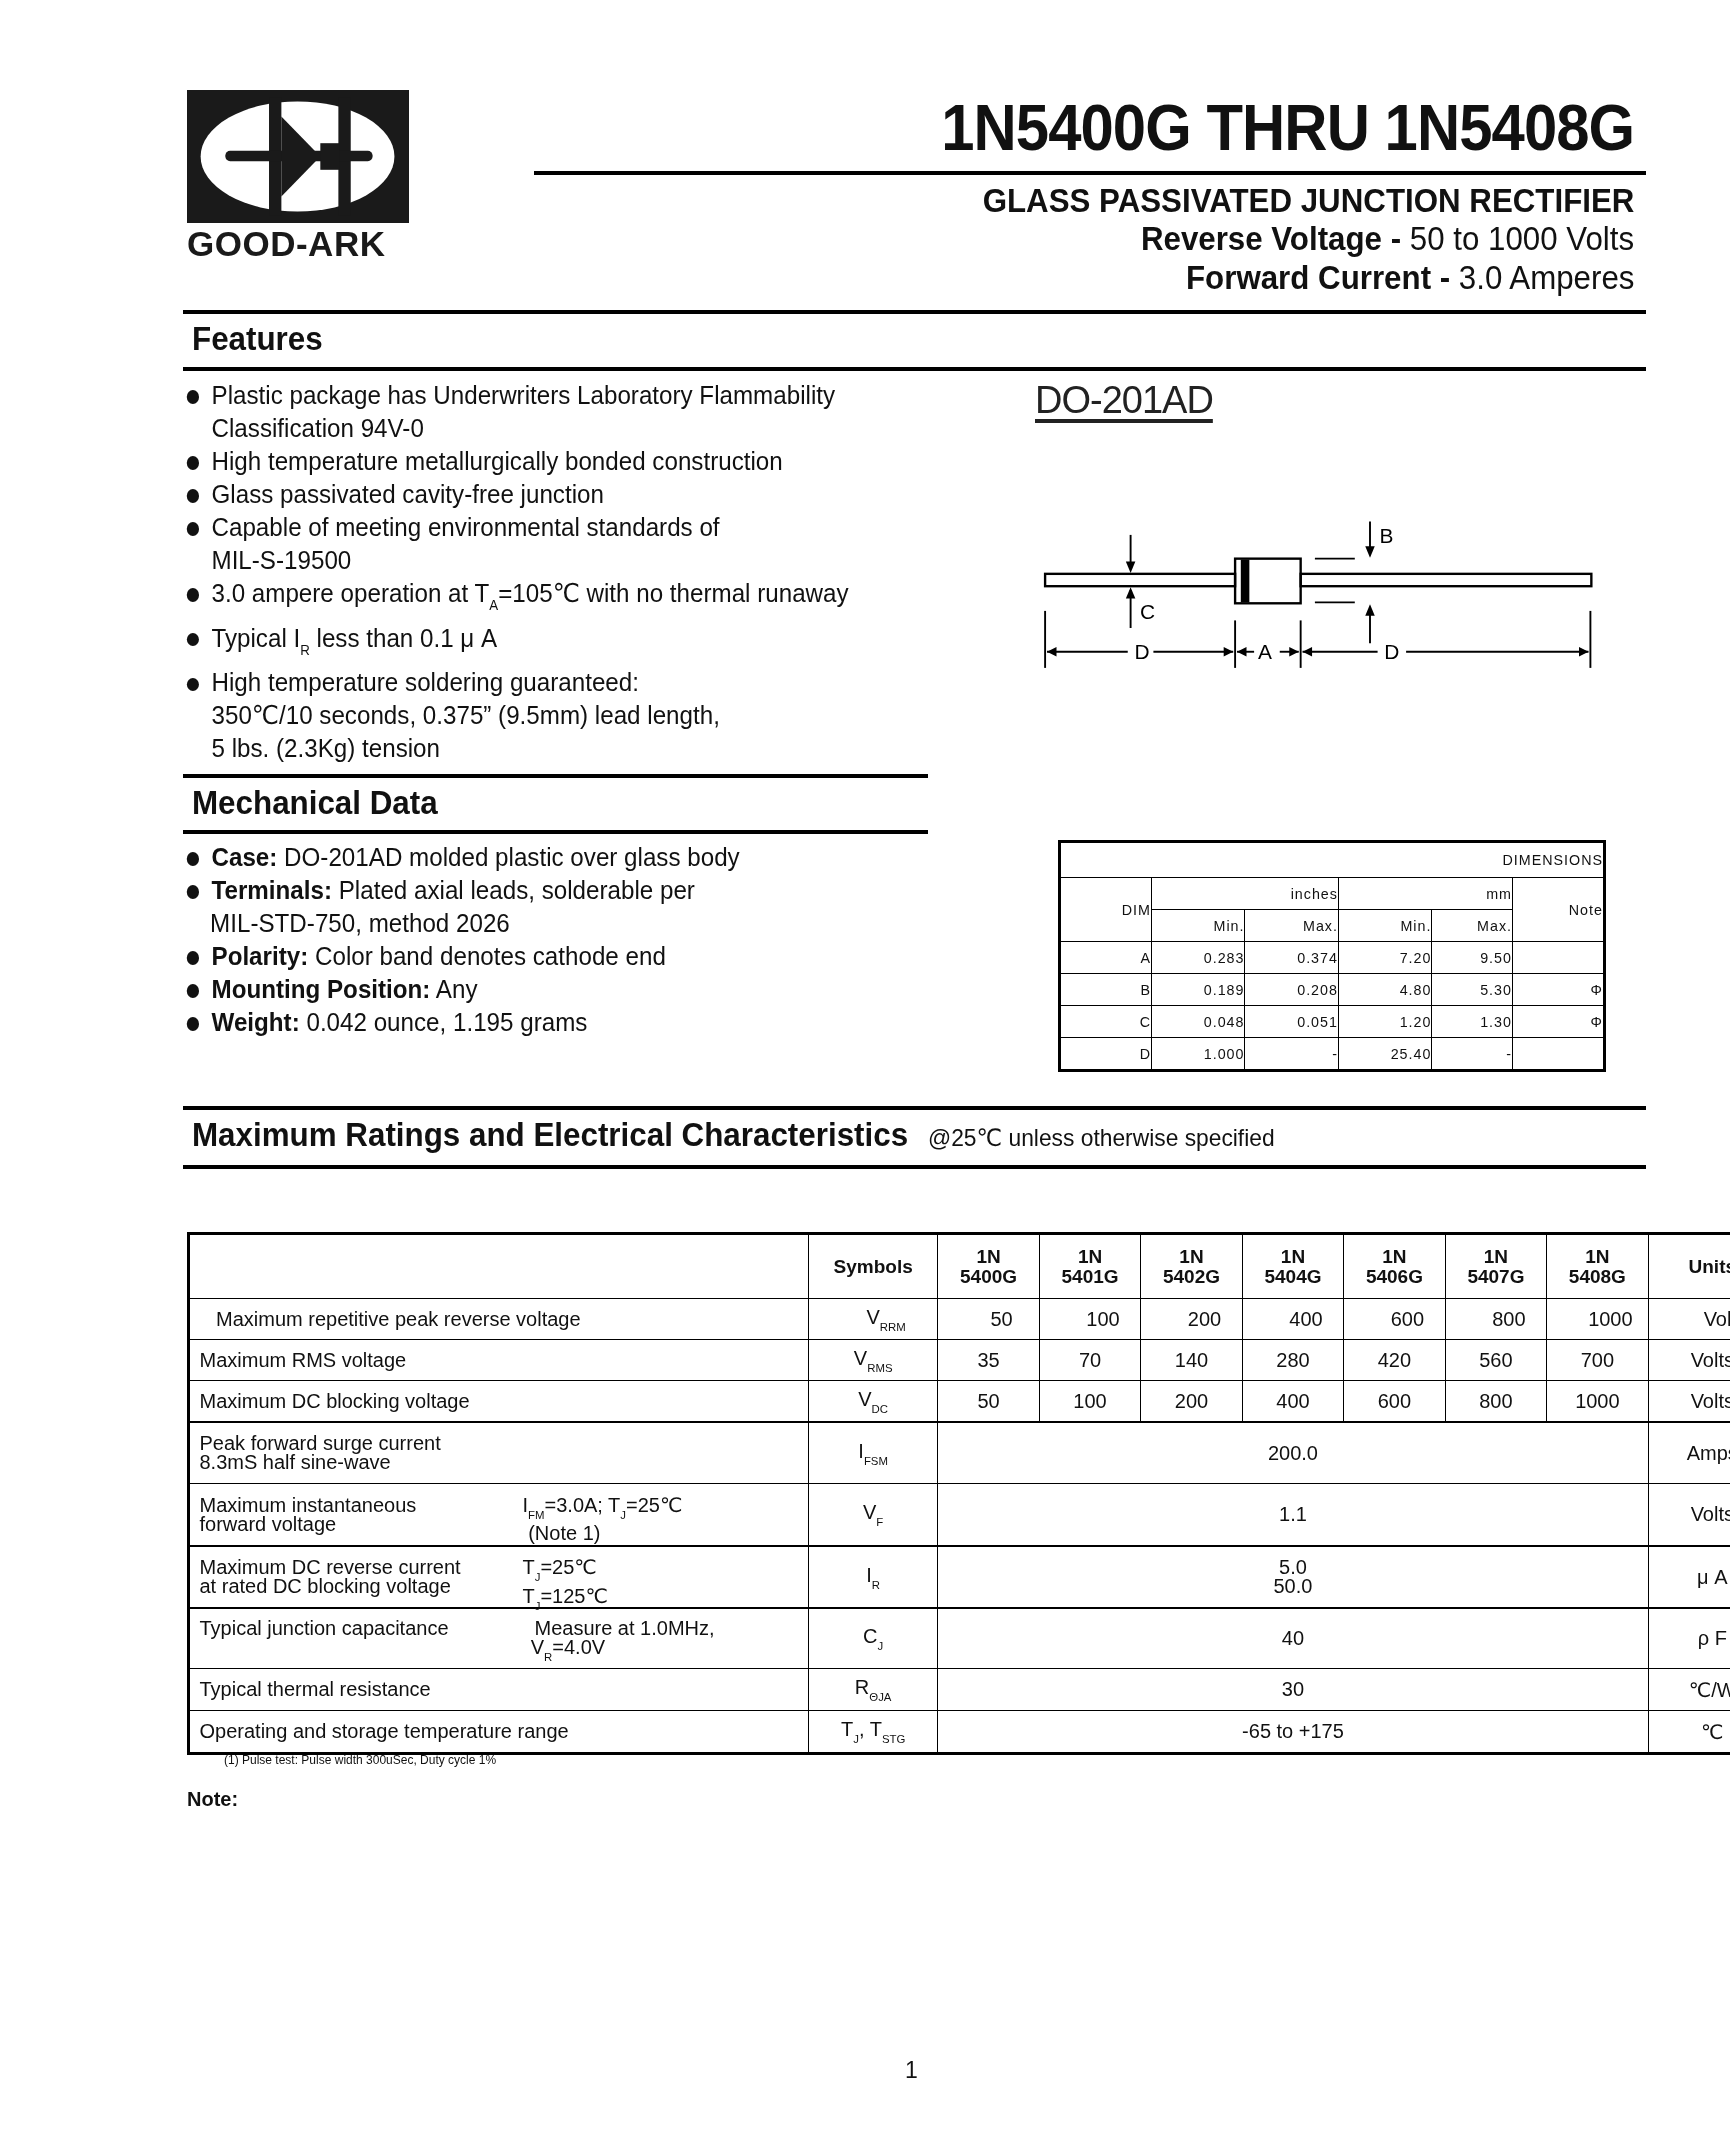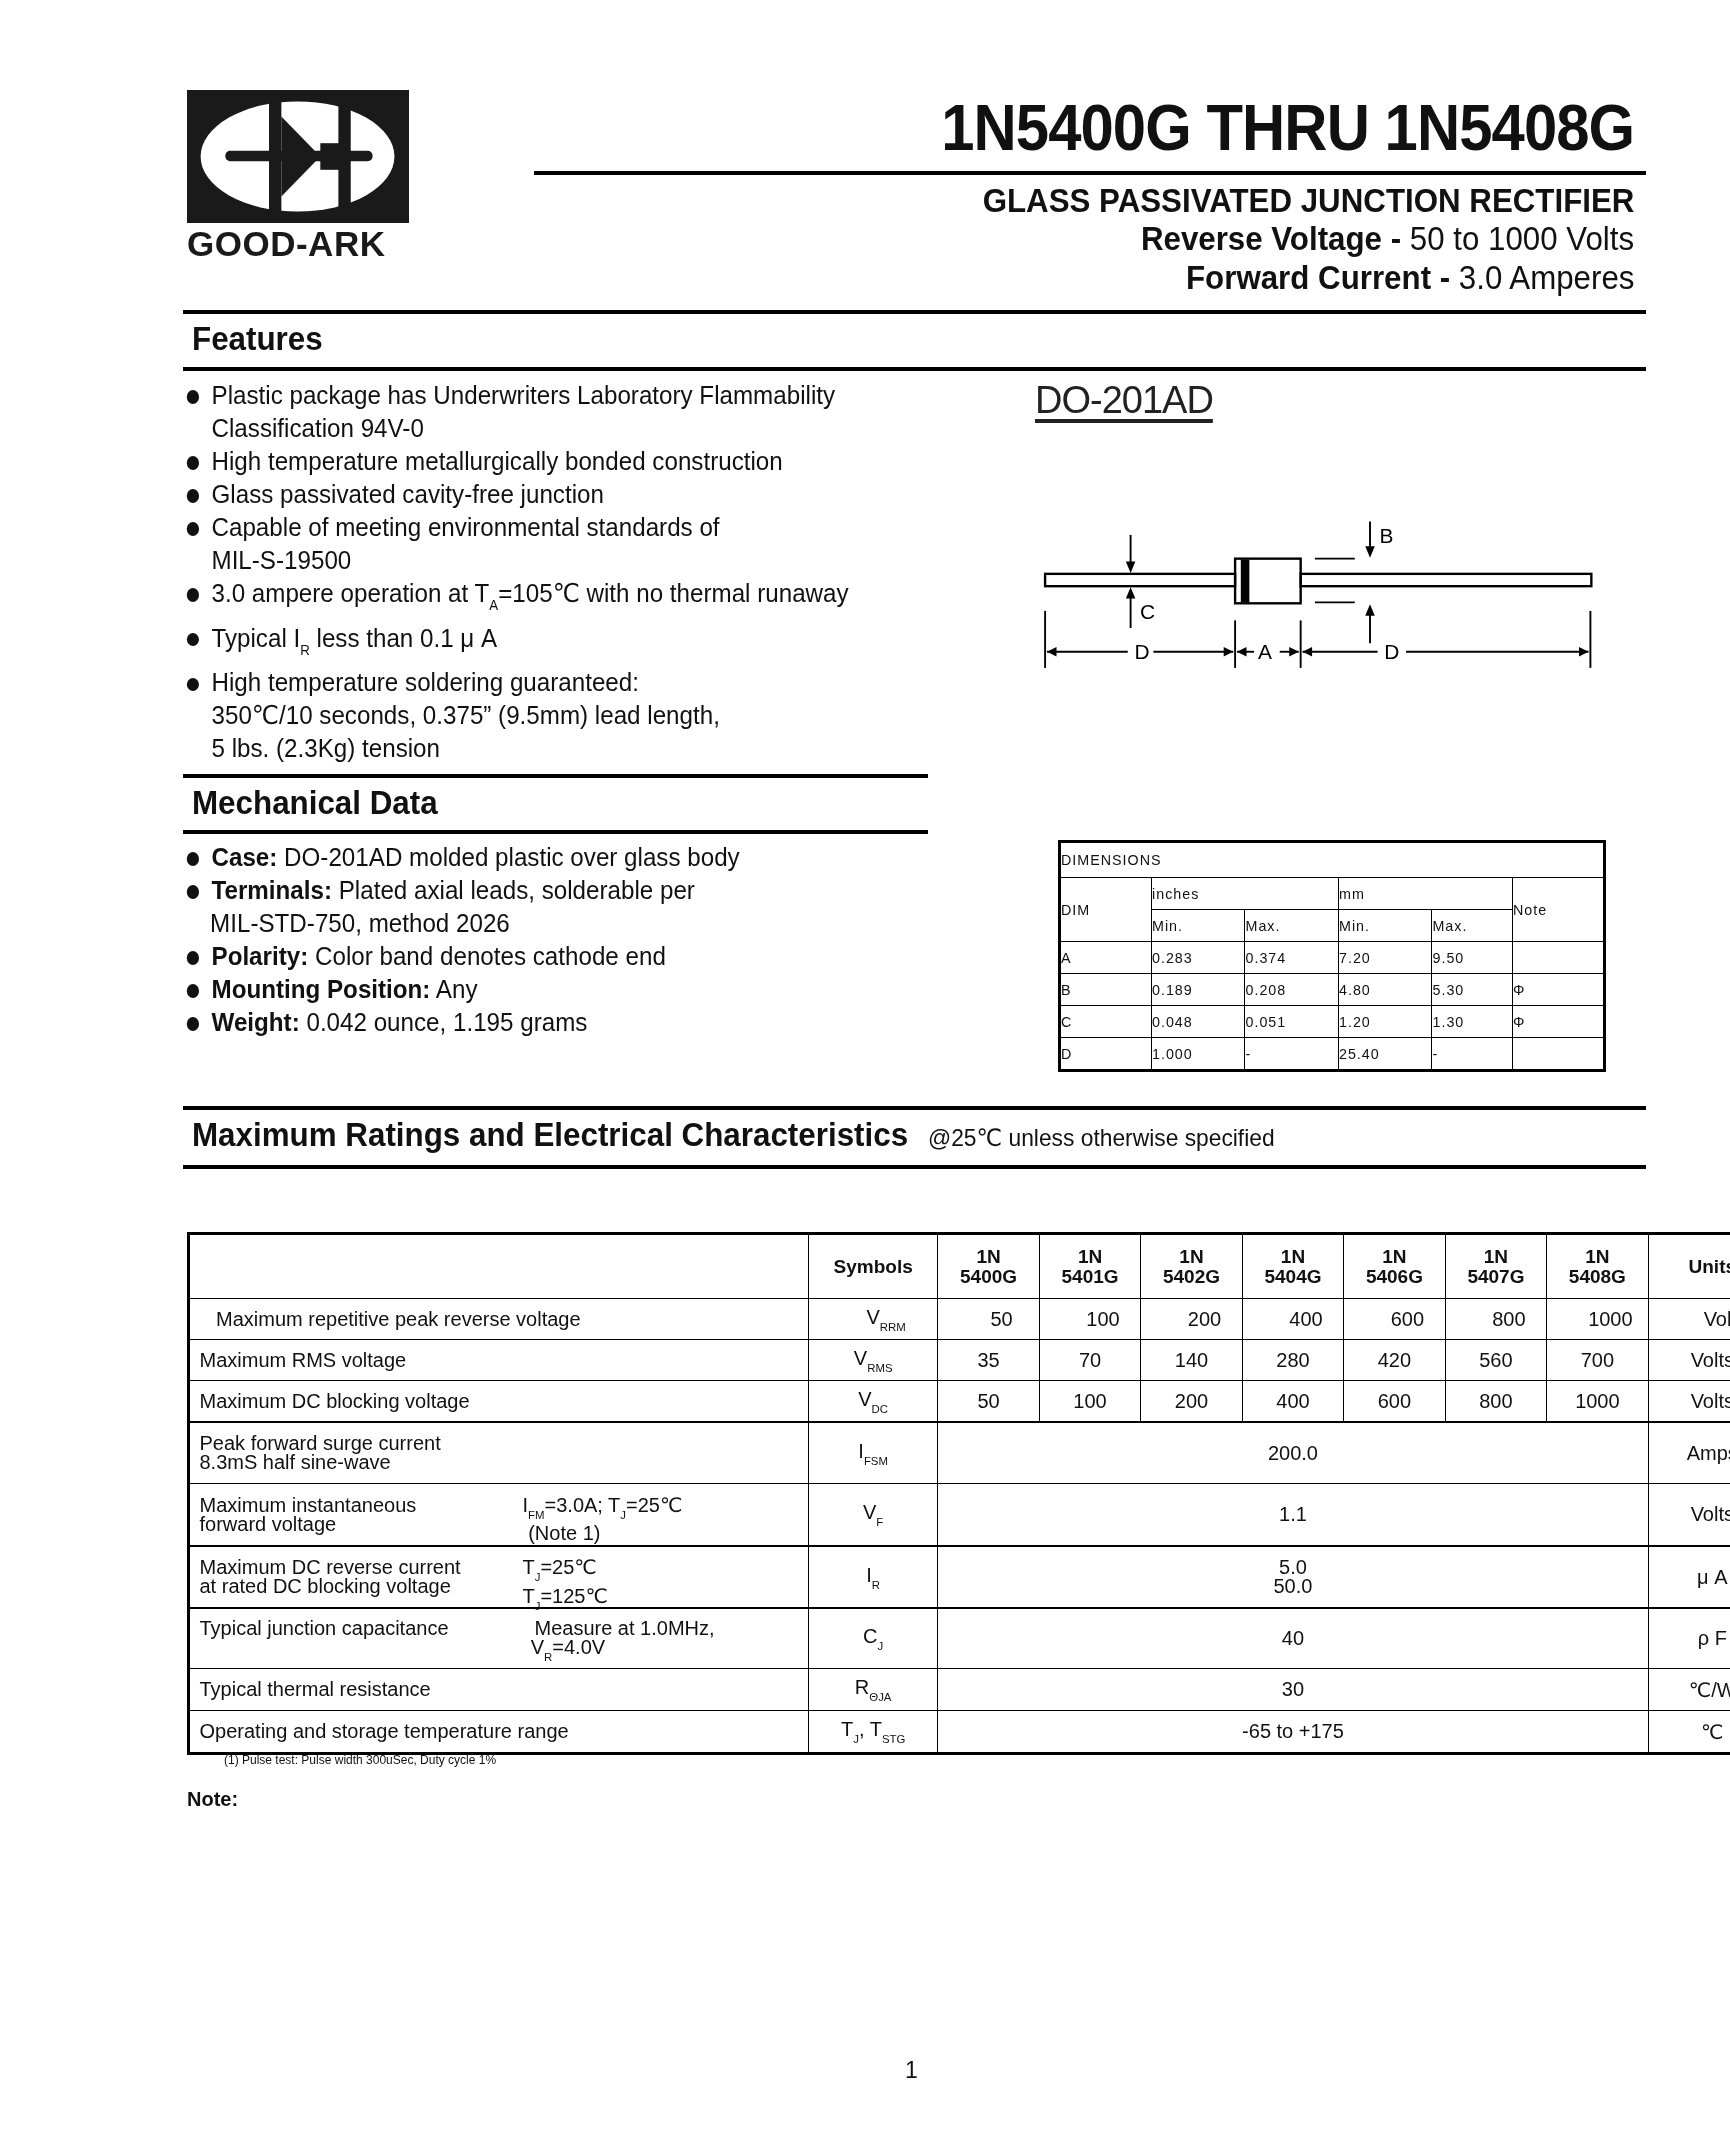--- a/index.html
+++ b/index.html
@@ -30,21 +30,21 @@
   .bullets li::before { content: ""; position: absolute; left: 1.9px; top: 11.4px; width: 13.3px; height: 13.3px; border-radius: 50%; background: #111; }
   .bullets li.cont::before { display: none; }
   .bullets b { font-weight: bold; }
   .sub { font-size: 14.3px; vertical-align: -7.6px; }
 
   
   #pkg-title { left: 1035px; top: 379px; font-size: 38px; text-decoration: underline; text-decoration-thickness: 3.8px; text-underline-offset: 5.7px; letter-spacing: -1px; color: #222; }
 
   
   #dim-table { left: 1058px; top: 840px; width: 548px; border-collapse: collapse; font-size: 14.3px; letter-spacing: 1px; }
-  #dim-table td { border: 1.9px solid #000; text-align: left; height: 31px; padding: 0; }
+  #dim-table td { border: 1.9px solid #000; text-align: right; height: 31px; padding: 0; }
   #dim-table tr.head-row td { height: 34px; }
   #dim-table { border: 3.8px solid #000; }
 
   
   #main-table { left: 187px; top: 1232px; width: 1592px; border-collapse: collapse; font-size: 20px; }
   #main-table { border: 3.8px solid #000; }
   #main-table td, #main-table th { border: 1.9px solid #000; padding: 0; }
   #main-table th { font-weight: bold; font-size: 19px; line-height: 20px; height: 63px; }
   #main-table td.param { text-align: left; padding-left: 9.5px; line-height: 19px; }
   #main-table td.center { text-align: center; }

